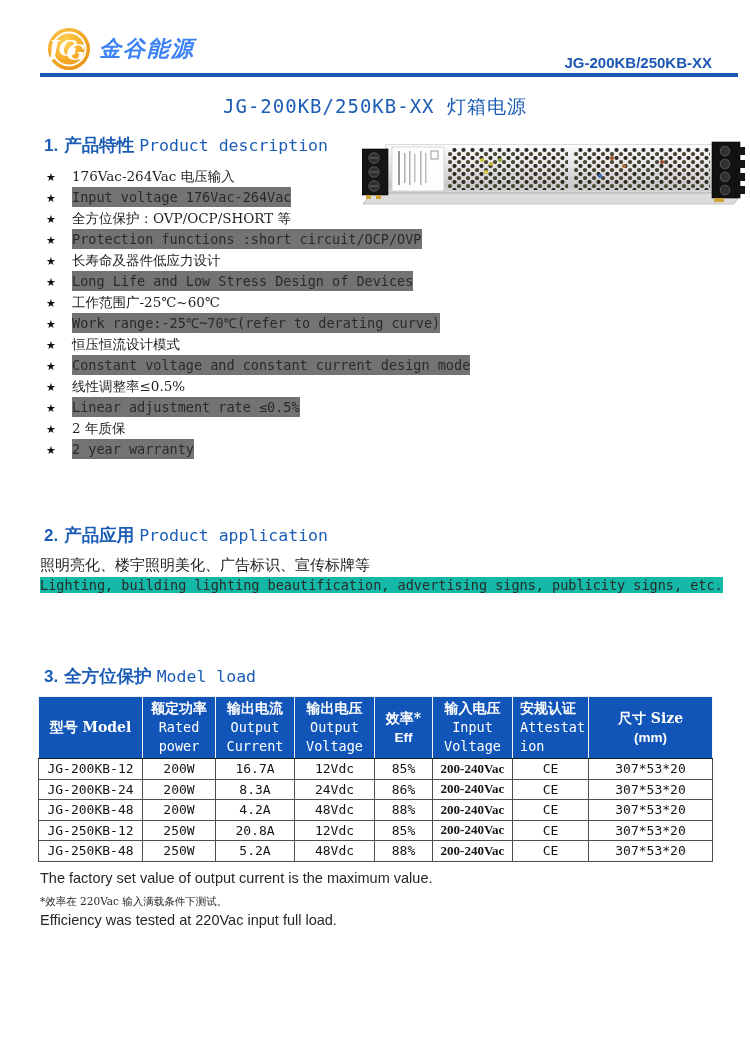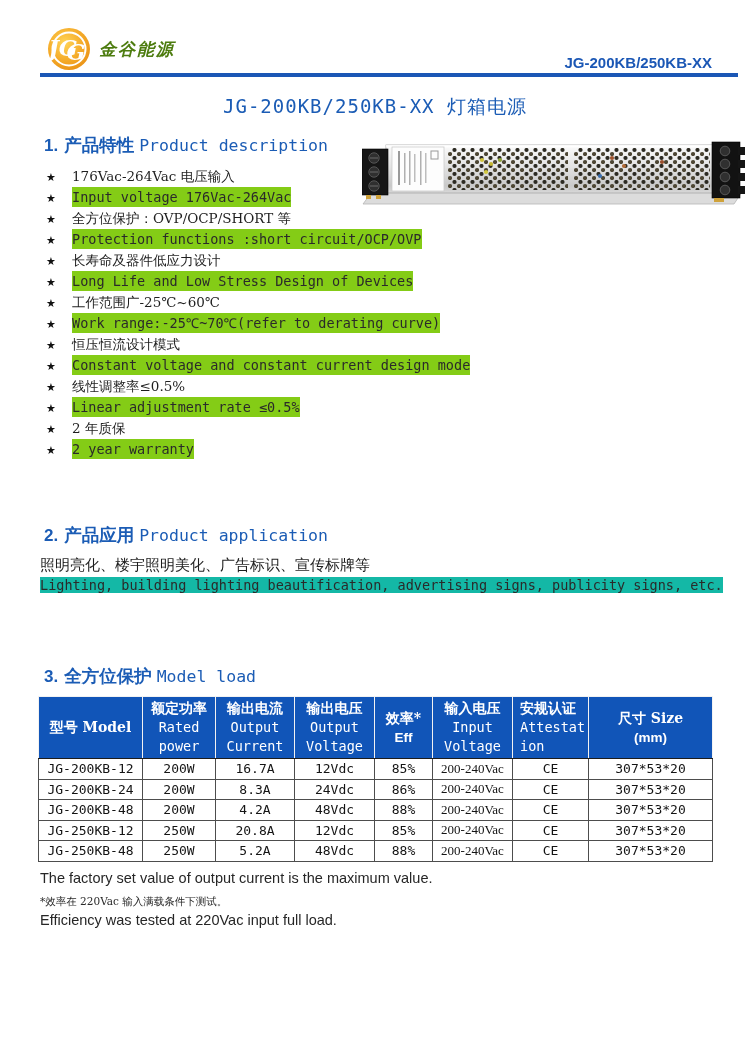--- a/index.html
+++ b/index.html
@@ -6,21 +6,21 @@
   html,body { background:#ffffff; }
   body { width:750px; height:1060px; overflow:hidden; position:relative;
          font-family:"Liberation Sans","DejaVu Sans",sans-serif; color:#222; }
   .f-mono  { font-family:"DejaVu Sans Mono","Liberation Mono",monospace; }
   .f-sans  { font-family:"Liberation Sans","DejaVu Sans",sans-serif; }
 
   
   .header-row { display:flex; align-items:flex-end; padding:26px 38px 0 46px; height:72px; }
   .brand-wrap { display:flex; align-items:center; }
   .brand-name { font-family:"DejaVu Serif","Liberation Serif",serif; font-style:italic;
-                font-weight:bold; font-size:17px; color:#4d7c0f; margin-left:7px; letter-spacing:2px; }
+                font-weight:bold; font-size:22px; color:#3b82f6; margin-left:7px; letter-spacing:2px; }
   .doc-model  { margin-left:auto; font-weight:bold; font-size:15px; color:#1b57b5; padding-bottom:1px; }
   .rule { height:4px; background:#1b57b5; margin:1px 12px 0 40px; }
 
   
   .doc-title { text-align:center; margin-top:17px; font-size:19px; color:#1b5cb5; letter-spacing:1px; }
 
   
   .sec-h { margin-left:44px; color:#1b5cb5; font-size:17px; line-height:23px; }
   .sec-h .num { font-weight:bold; font-size:17px; margin-right:6px; }
   .sec-h .zh  { font-weight:bold; font-size:17.5px; font-family:"DejaVu Serif","Liberation Serif",serif; }
@@ -28,21 +28,21 @@
   .sec1 { margin-top:14px; }
   .sec2 { margin-top:64px; }
   .sec3 { margin-top:70px; }
 
   
   .features { position:relative; }
   .bullets { margin:9px 0 0 46px; width:480px; }
   .bullet { display:flex; align-items:baseline; line-height:20px; font-size:13.5px; }
   .star { width:26px; font-size:11px; color:#111; flex:0 0 26px; }
   .b-zh { font-family:"DejaVu Serif","Liberation Serif",serif; color:#1e1e1e; }
-  .b-en { font-family:"DejaVu Sans Mono","Liberation Mono",monospace; color:#2a2a2a; background:#84cc16; }
+  .b-en { font-family:"DejaVu Sans Mono","Liberation Mono",monospace; color:#2a2a2a; background:#737373; }
 
   .product-photo { position:absolute; left:362px; top:-26px; width:386px; height:72px; }
 
   
   .app-zh { margin:8px 0 0 40px; font-size:15px; line-height:20px;
             font-family:"DejaVu Serif","Liberation Serif",serif; color:#1e1e1e; }
   .app-en { margin:0 0 0 40px; font-size:13.5px; line-height:20px;
             font-family:"DejaVu Sans Mono","Liberation Mono",monospace; color:#2a2a2a; }
   .app-en span { background:#14b8a6; }
 
@@ -53,21 +53,21 @@
   thead td { background:#1155b8; color:#ffffff; border:1px solid #f2f2f2;
              border-bottom:1px solid #1c1c1c; text-align:center; vertical-align:middle; padding:2px 0; }
   thead td .l1 { font-family:"DejaVu Serif","Liberation Serif",serif; font-weight:bold; font-size:14px; line-height:19px; }
   thead td .l2, thead td .l3 { font-family:"DejaVu Sans Mono","Liberation Mono",monospace;
              font-weight:normal; font-size:13.5px; line-height:19px; }
   thead td.bold-en .l2 { font-family:"Liberation Sans",sans-serif; font-weight:bold; font-size:13.5px; }
   thead td.att { text-align:left; padding-left:7px; }
   tbody tr { height:20.5px; }
   tbody td { border:1px solid #4d4d4d; text-align:center; vertical-align:middle;
              font-family:"DejaVu Sans Mono","Liberation Mono",monospace; font-size:13px; color:#141414; }
-  tbody td:nth-child(6) { font-family:"Liberation Serif","DejaVu Serif",serif; font-weight:normal; font-size:13px; }
+  tbody td:nth-child(6) { font-family:"Liberation Serif","DejaVu Serif",serif; font-weight:bold; font-size:13px; }
 
   
   .footnotes { margin:7px 0 0 40px; }
   .fn-zh { font-family:"DejaVu Serif","Liberation Serif",serif; font-size:10.5px; color:#2a2a2a;
            line-height:14px; margin-top:6px; }
   .fn-en { font-family:Liberation Sans, sans-serif; font-size:14.5px; color:#262626;
            line-height:19px; margin-top:3px; }
 </style>
 </head>
 <body>

